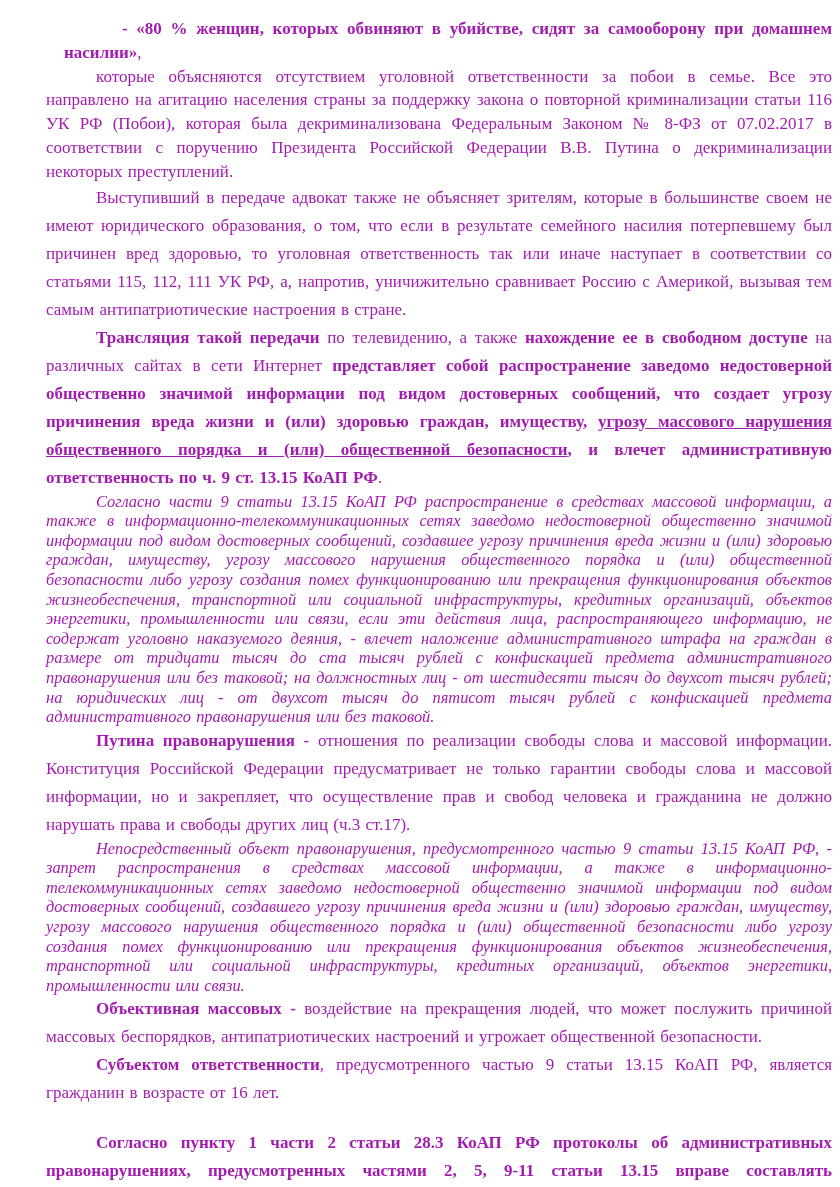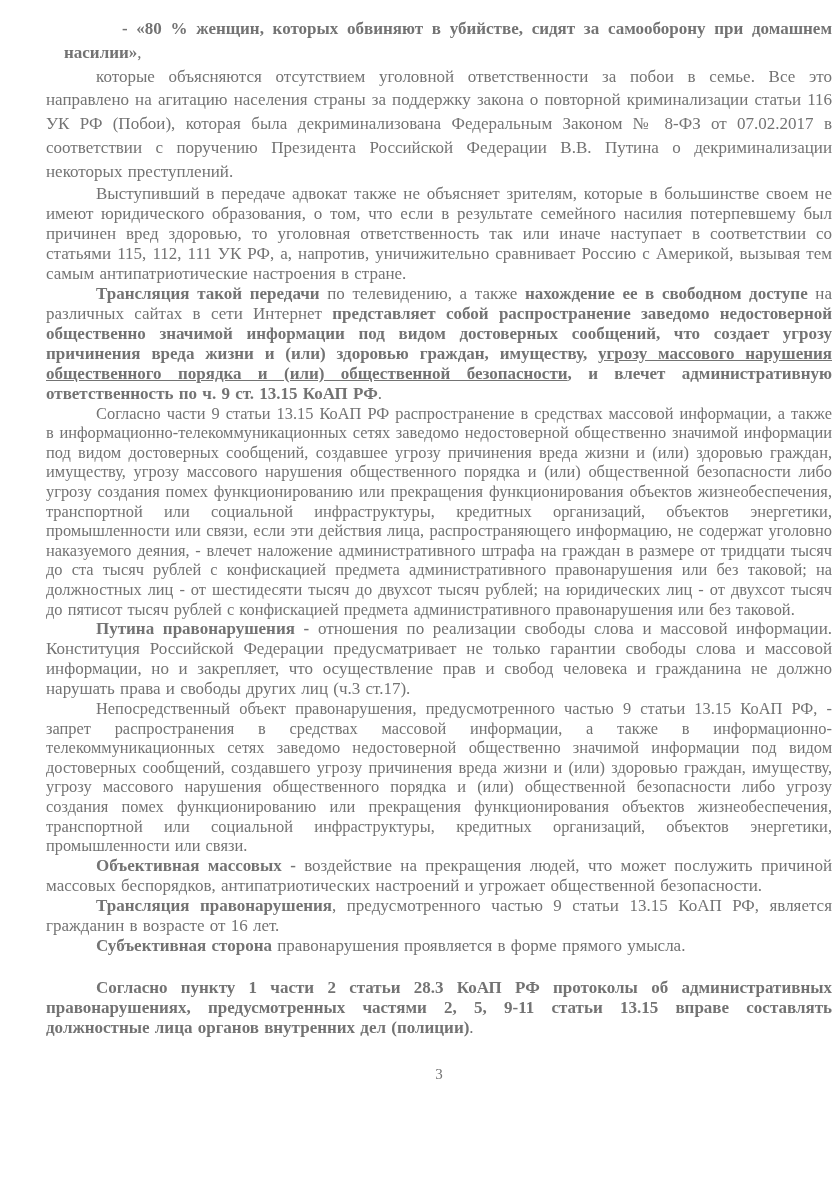--- a/index.html
+++ b/index.html
@@ -9,34 +9,34 @@
     width: 840px;
     height: 1187px;
     overflow: hidden;
   }
   .page {
     box-sizing: border-box;
     width: 840px;
     height: 1187px;
     padding: 17px 8px 0 46px;
     font-family: "Liberation Serif", "DejaVu Serif", serif;
-    color: #737373;
+    color: #a21caf;
     background: #ffffff;
     border-radius: 24px;
   }
   .para {
     margin: 0;
     text-align: justify;
     text-indent: 50px;
     font-size: 17px;
-    line-height: 20px;
+    line-height: 28px;
     word-spacing: 1px;
   }
   .lh-lg { line-height: 23.8px; }
-  .dense { font-size: 16.4px; line-height: 19.6px; }
+  .dense { font-size: 16.4px; line-height: 19.6px; font-style: italic; }
   .quote { padding-left: 18px; text-indent: 58px; }
   .b { font-weight: bold; }
   .u { text-decoration: underline; }
   .gap-top { margin-top: 22px; }
   .page-number {
     margin-top: 28px;
     text-align: center;
     font-size: 15px;
     font-family: "Liberation Serif", "DejaVu Serif", serif;
   }
@@ -55,22 +55,21 @@
   <p class="para"><b class="b">Трансляция такой передачи</b><span> по телевидению, а также </span><b class="b">нахождение ее в свободном доступе</b><span> на различных сайтах в сети Интернет </span><b class="b">представляет собой распространение заведомо недостоверной общественно значимой информации под видом достоверных сообщений, что создает угрозу причинения вреда жизни и (или) здоровью граждан, имуществу, </b><b class="b u">угрозу массового нарушения общественного порядка и (или) общественной безопасности</b><b class="b">, и влечет административную ответственность по ч. 9 ст. 13.15 КоАП РФ</b><span>.</span></p>
 
   <p class="para dense">Согласно части 9 статьи 13.15 КоАП РФ распространение в средствах массовой информации, а также в информационно-телекоммуникационных сетях заведомо недостоверной общественно значимой информации под видом достоверных сообщений, создавшее угрозу причинения вреда жизни и (или) здоровью граждан, имуществу, угрозу массового нарушения общественного порядка и (или) общественной безопасности либо угрозу создания помех функционированию или прекращения функционирования объектов жизнеобеспечения, транспортной или социальной инфраструктуры, кредитных организаций, объектов энергетики, промышленности или связи, если эти действия лица, распространяющего информацию, не содержат уголовно наказуемого деяния, - влечет наложение административного штрафа на граждан в размере от тридцати тысяч до ста тысяч рублей с конфискацией предмета административного правонарушения или без таковой; на должностных лиц - от шестидесяти тысяч до двухсот тысяч рублей; на юридических лиц - от двухсот тысяч до пятисот тысяч рублей с конфискацией предмета административного правонарушения или без таковой.</p>
 
   <p class="para"><b class="b">Путина правонарушения -</b><span> отношения по реализации свободы слова и массовой информации. Конституция Российской Федерации предусматривает не только гарантии свободы слова и массовой информации, но и закрепляет, что осуществление прав и свобод человека и гражданина не должно нарушать права и свободы других лиц (ч.3 ст.17).</span></p>
 
   <p class="para dense">Непосредственный объект правонарушения, предусмотренного частью 9 статьи 13.15 КоАП РФ, - запрет распространения в средствах массовой информации, а также в информационно-телекоммуникационных сетях заведомо недостоверной общественно значимой информации под видом достоверных сообщений, создавшего угрозу причинения вреда жизни и (или) здоровью граждан, имуществу, угрозу массового нарушения общественного порядка и (или) общественной безопасности либо угрозу создания помех функционированию или прекращения функционирования объектов жизнеобеспечения, транспортной или социальной инфраструктуры, кредитных организаций, объектов энергетики, промышленности или связи.</p>
 
   <p class="para"><b class="b">Объективная массовых -</b><span> воздействие на прекращения людей, что может послужить причиной массовых беспорядков, антипатриотических настроений и угрожает общественной безопасности.</span></p>
 
-  <p class="para"><b class="b">Трансляция правонарушения</b><span>, предусмотренного частью 9 статьи 13.15 КоАП РФ, является гражданин в возрасте от 16 лет.</span></p>
+  <p class="para"><b class="b">Субъектом ответственности</b><span>, предусмотренного частью 9 статьи 13.15 КоАП РФ, является гражданин в возрасте от 16 лет.</span></p>
 
-  <p class="para"><b class="b">Субъективная сторона</b><span> правонарушения проявляется в форме прямого умысла.</span></p>
 
   <p class="para gap-top"><b class="b">Согласно пункту 1 части 2 статьи 28.3 КоАП РФ протоколы об административных правонарушениях, предусмотренных частями 2, 5, 9-11 статьи 13.15 вправе составлять должностные лица органов внутренних дел (полиции)</b><span>.</span></p>
 
 
   <div class="page-number">3</div>
 
 </div>
 
 </body></html>

